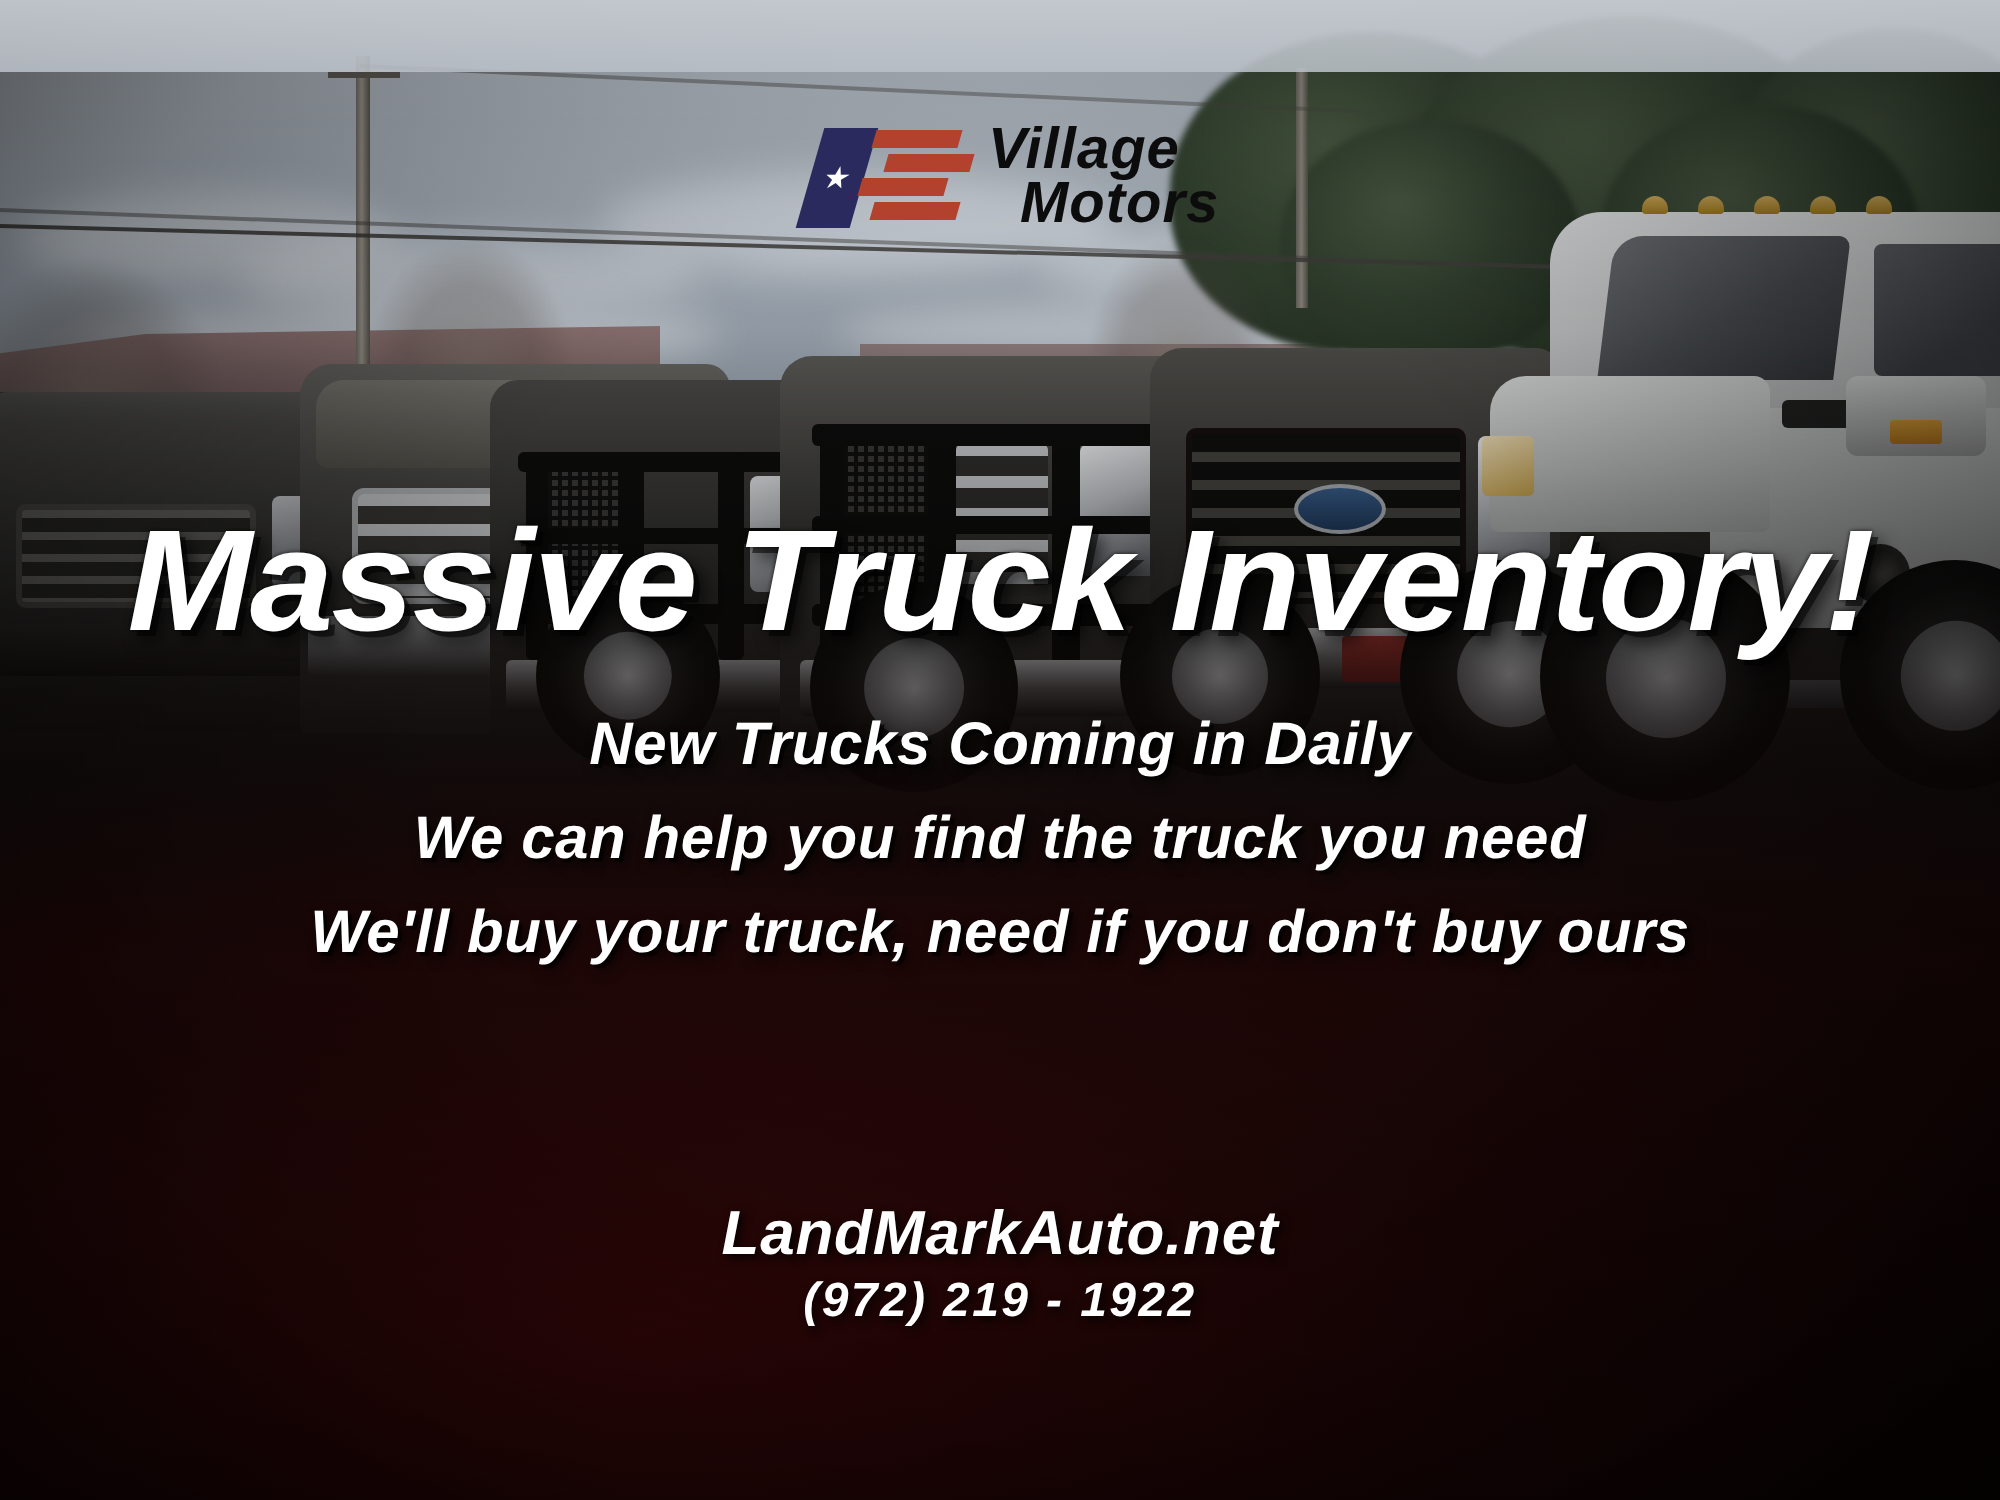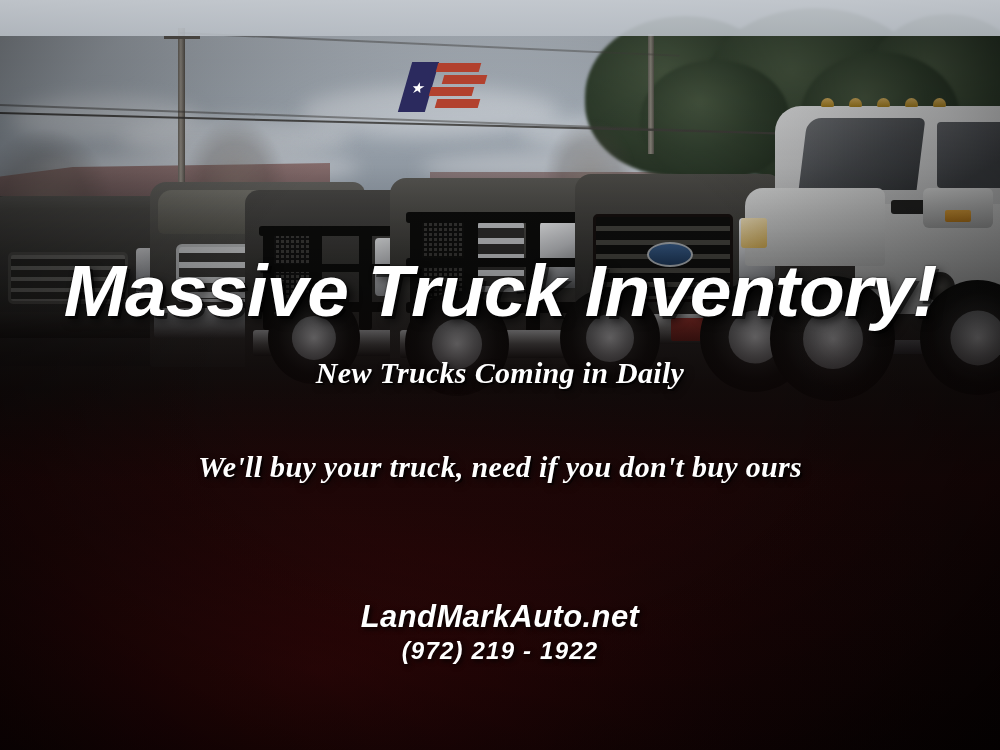--- a/index.html
+++ b/index.html
@@ -459,21 +459,20 @@
       5px 5px 9px rgba(0,0,0,.7),
       0 0 2px rgba(0,0,0,.8);
   }
 
   .subline {
     font-size:30px;
     letter-spacing:.3px;
     text-shadow:
       2px 2px 0 rgba(0,0,0,.6),
       3px 3px 7px rgba(0,0,0,.75);
-    font-family: Liberation Serif, serif;
   }
   #sub1 { top:356px; }
   #sub2 { top:403px; }
   #sub3 { top:450px; }
 
   #website {
     top:599px;
     font-size:31px;
     letter-spacing:.4px;
     text-shadow:2px 2px 5px rgba(0,0,0,.85);
@@ -623,23 +622,28 @@
   <div id="logo">
     <div class="flagmark">
       <div class="flag-field">
         <span class="flag-star">★</span>
       </div>
       <div class="stripe sp1"></div>
       <div class="stripe sp2"></div>
       <div class="stripe sp3"></div>
       <div class="stripe sp4"></div>
     </div>
+    <div class="logotype">
+      <span class="l1">Village</span>
+      <span class="l2">Motors</span>
+    </div>
   </div>
 
   <div class="copy" id="headline">Massive Truck Inventory!</div>
 
   <div class="copy subline" id="sub1">New Trucks Coming in Daily</div>
+  <div class="copy subline" id="sub2">We can help you find the truck you need</div>
   <div class="copy subline" id="sub3">We'll buy your truck, need if you don't buy ours</div>
 
   <div class="copy" id="website">LandMarkAuto.net</div>
   <div class="copy" id="phone">(972) 219 - 1922</div>
 
 </div>
 
 </body></html>

